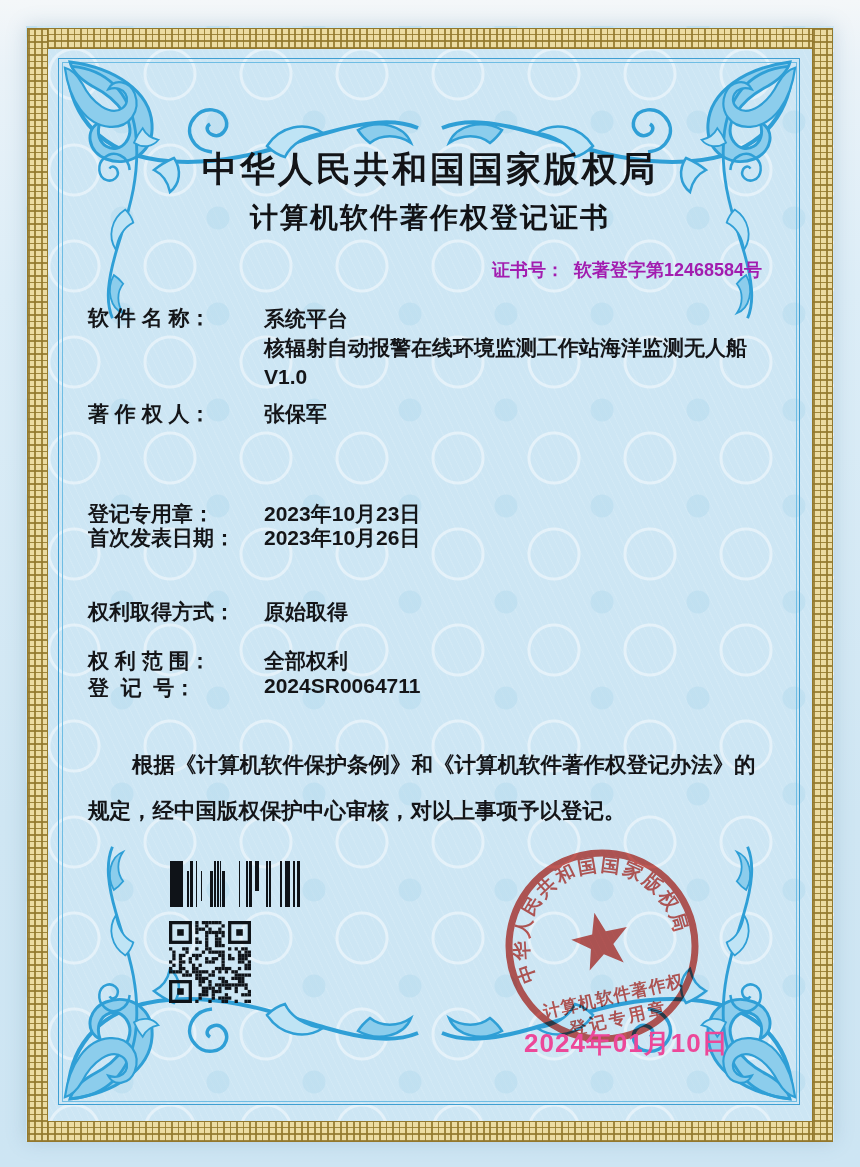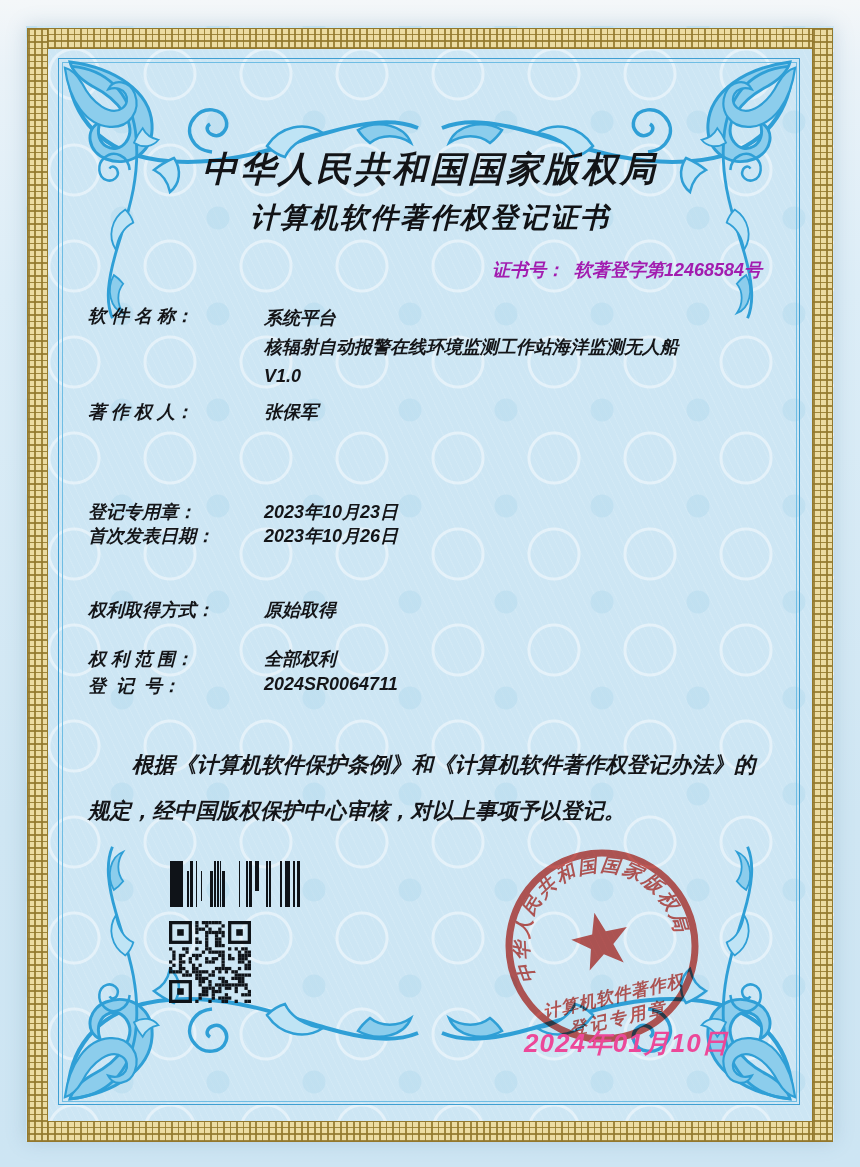--- a/index.html
+++ b/index.html
@@ -1,21 +1,21 @@
 <!DOCTYPE html>
 <html><head>
 <meta charset="utf-8">
 <style>
   html,body{margin:0;padding:0;}
   body{
     width:860px;height:1167px;overflow:hidden;
     font-family:"Liberation Sans",sans-serif;
     background:linear-gradient(180deg,#f4f7f9 0%,#e9f2f8 6%,#dcedf7 25%,#cfe6f3 70%,#cde5f3 100%);
   }
-  #page{position:relative;width:860px;height:1167px;font-style:italic;}
+  #page{position:relative;width:860px;height:1167px;}
 
   
   .paper{
     position:absolute;inset:26px;
     background-color:#cde6f4;
     background-image:
       radial-gradient(circle, rgba(255,255,255,0) 23px, rgba(255,255,255,.45) 24px, rgba(255,255,255,.45) 26px, rgba(255,255,255,0) 27px),
       radial-gradient(circle, rgba(183,219,238,.55) 11px, rgba(183,219,238,0) 12px),
       repeating-linear-gradient(64deg, rgba(255,255,255,.10) 0 1px, rgba(255,255,255,0) 1px 6px);
     background-size:96px 96px,96px 96px,auto;
@@ -50,21 +50,21 @@
     font-size:35px;letter-spacing:3px;color:#131417;
   }
   .subtitle{
     left:0;right:0;top:199px;text-align:center;
     font-family:"Liberation Serif",serif;font-weight:700;
     font-size:28px;letter-spacing:2px;color:#111215;
   }
   .certno{right:98px;top:258px;font-size:18px;font-weight:700;color:#a21caf;}
   .certno span{margin-left:10px;}
 
-  .row{position:absolute;left:88px;font-size:18px;font-weight:700;color:#141518;}
+  .row{position:absolute;left:88px;font-size:21px;font-weight:700;color:#141518;}
   .row .lab{display:inline-block;width:176px;vertical-align:top;white-space:pre;}
   .row .val{display:inline-block;vertical-align:top;}
   .val-lines div{line-height:29px;}
   .st1{position:absolute;left:132px;top:750px;}
   .st2{position:absolute;left:88px;top:796px;}
   .statement-line{font-size:21.5px;font-weight:600;color:#141518;white-space:nowrap;}
 
   .barcode{position:absolute;left:170px;top:861px;width:130px;height:46px;}
   .qr{position:absolute;left:169px;top:921px;width:82px;height:82px;}
 

